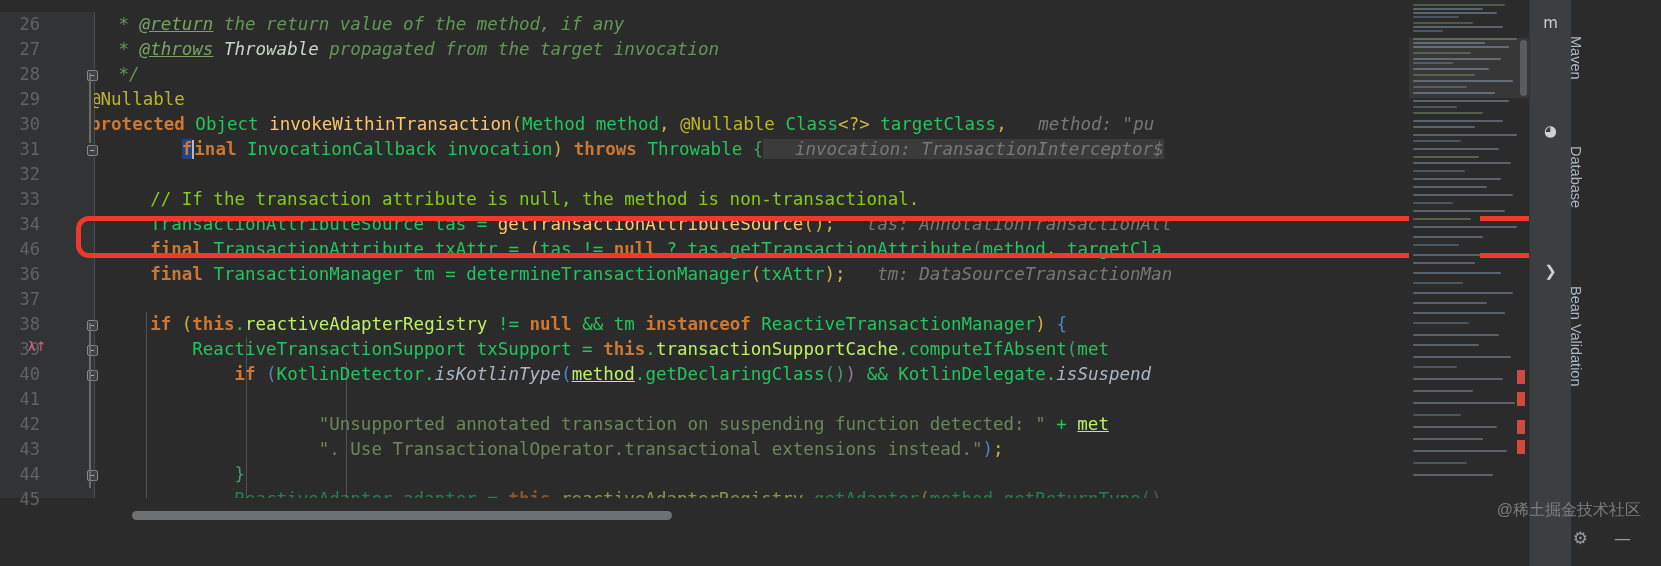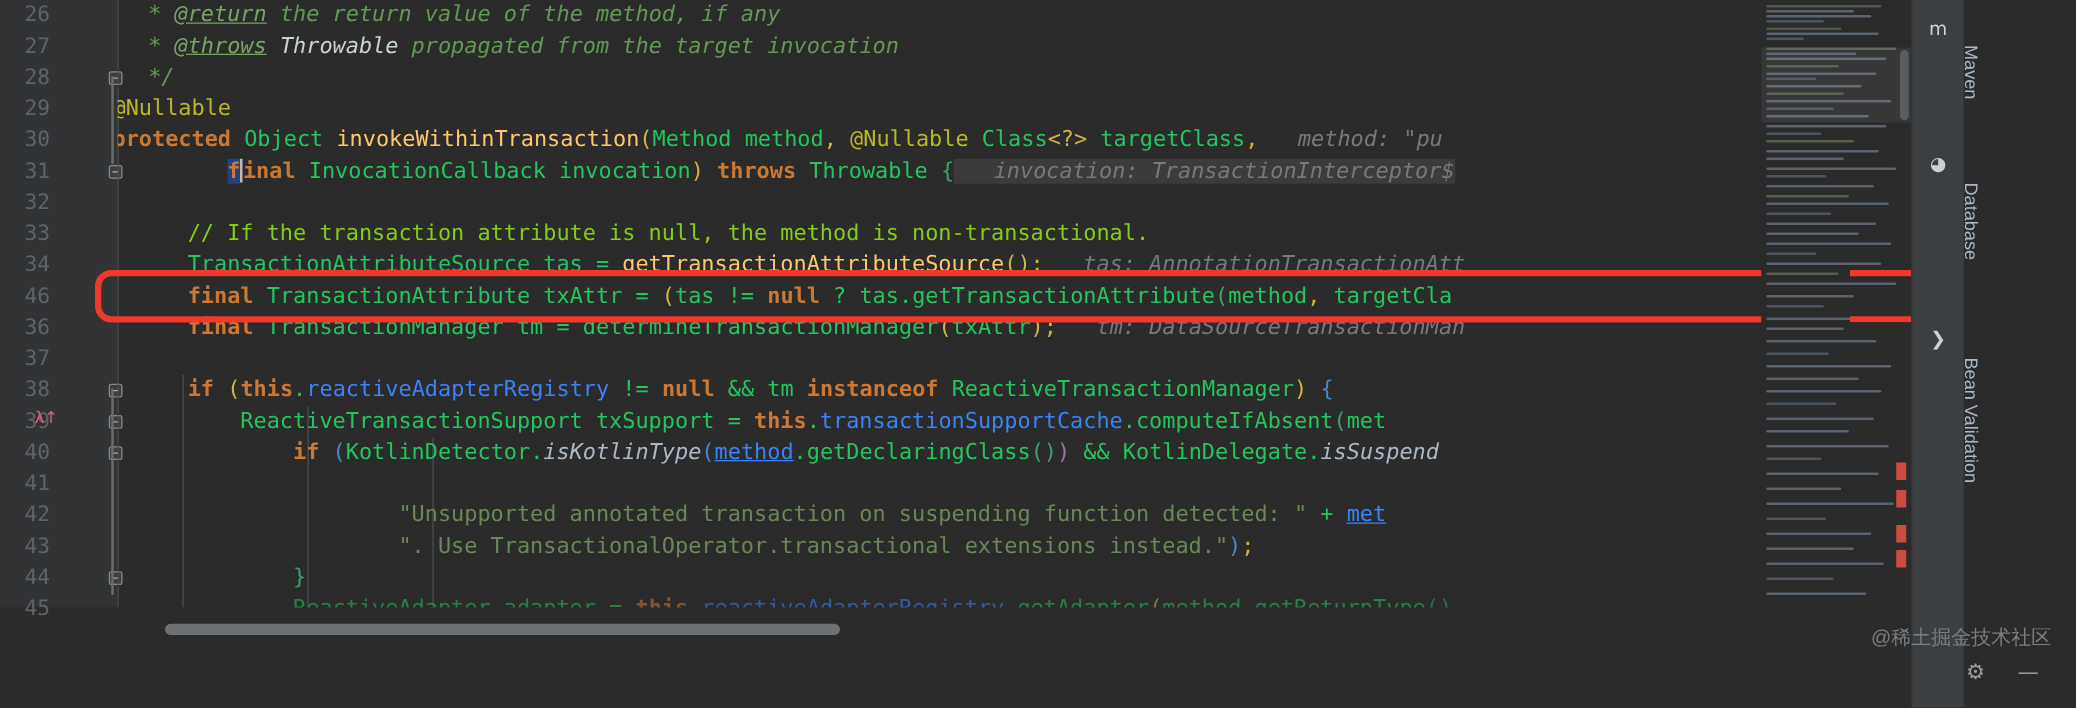--- a/index.html
+++ b/index.html
@@ -6,21 +6,21 @@
   html,body {
     width:1661px; height:566px;
     background:#2b2b2b;
     font-family:"DejaVu Sans Mono", monospace;
     overflow:hidden;
   }
   #root { position:relative; width:1661px; height:566px; background:#2b2b2b; }
 
   
   .editor {
-    position:absolute; left:0; top:0; width:1409px; height:510px;
+    position:absolute; left:0; top:12px; width:1409px; height:510px;
     background:#2b2b2b; overflow:hidden;padding-left:48px;
   }
   .gutter {
     position:absolute; left:0; top:0; width:94px; height:486px;
     background:#313335;
   }
   .gutter-line {
     position:absolute; left:0; width:94px; height:25px;
     font-family:"DejaVu Sans Mono", monospace;
     font-size:17px; line-height:25px; color:#606366;
@@ -63,21 +63,21 @@
   
   .iguide { position:absolute; width:1px; background:#4e5254; }
 
   
   .cmt   { color:#629755; font-style:italic; }
   .cmtt  { color:#77a464; font-style:italic; text-decoration:underline; }
   .lcmt  { color:#84cc16; }
   .kw    { color:#cc7832; font-weight:bold; }
   .anno  { color:#bbb529; }
   .str   { color:#6a8759; }
-  .fld   { color:#3b82f6; }
+  .fld   { color:#bef264; }
   .id    { color:#22c55e; }
   .mth   { color:#ffc66d;margin-top:16px; }
   .hintt { color:#787878; font-style:italic; }
   .brk1  { color:#d0b344; }
   .brk2  { color:#4a86c8; }
   .brk3  { color:#3f9e6c; }
   .brk4  { color:#9876aa; }
   .ital  { font-style:italic; }
   .ulink { text-decoration:underline; }
   .sel   { background:#214283; }

